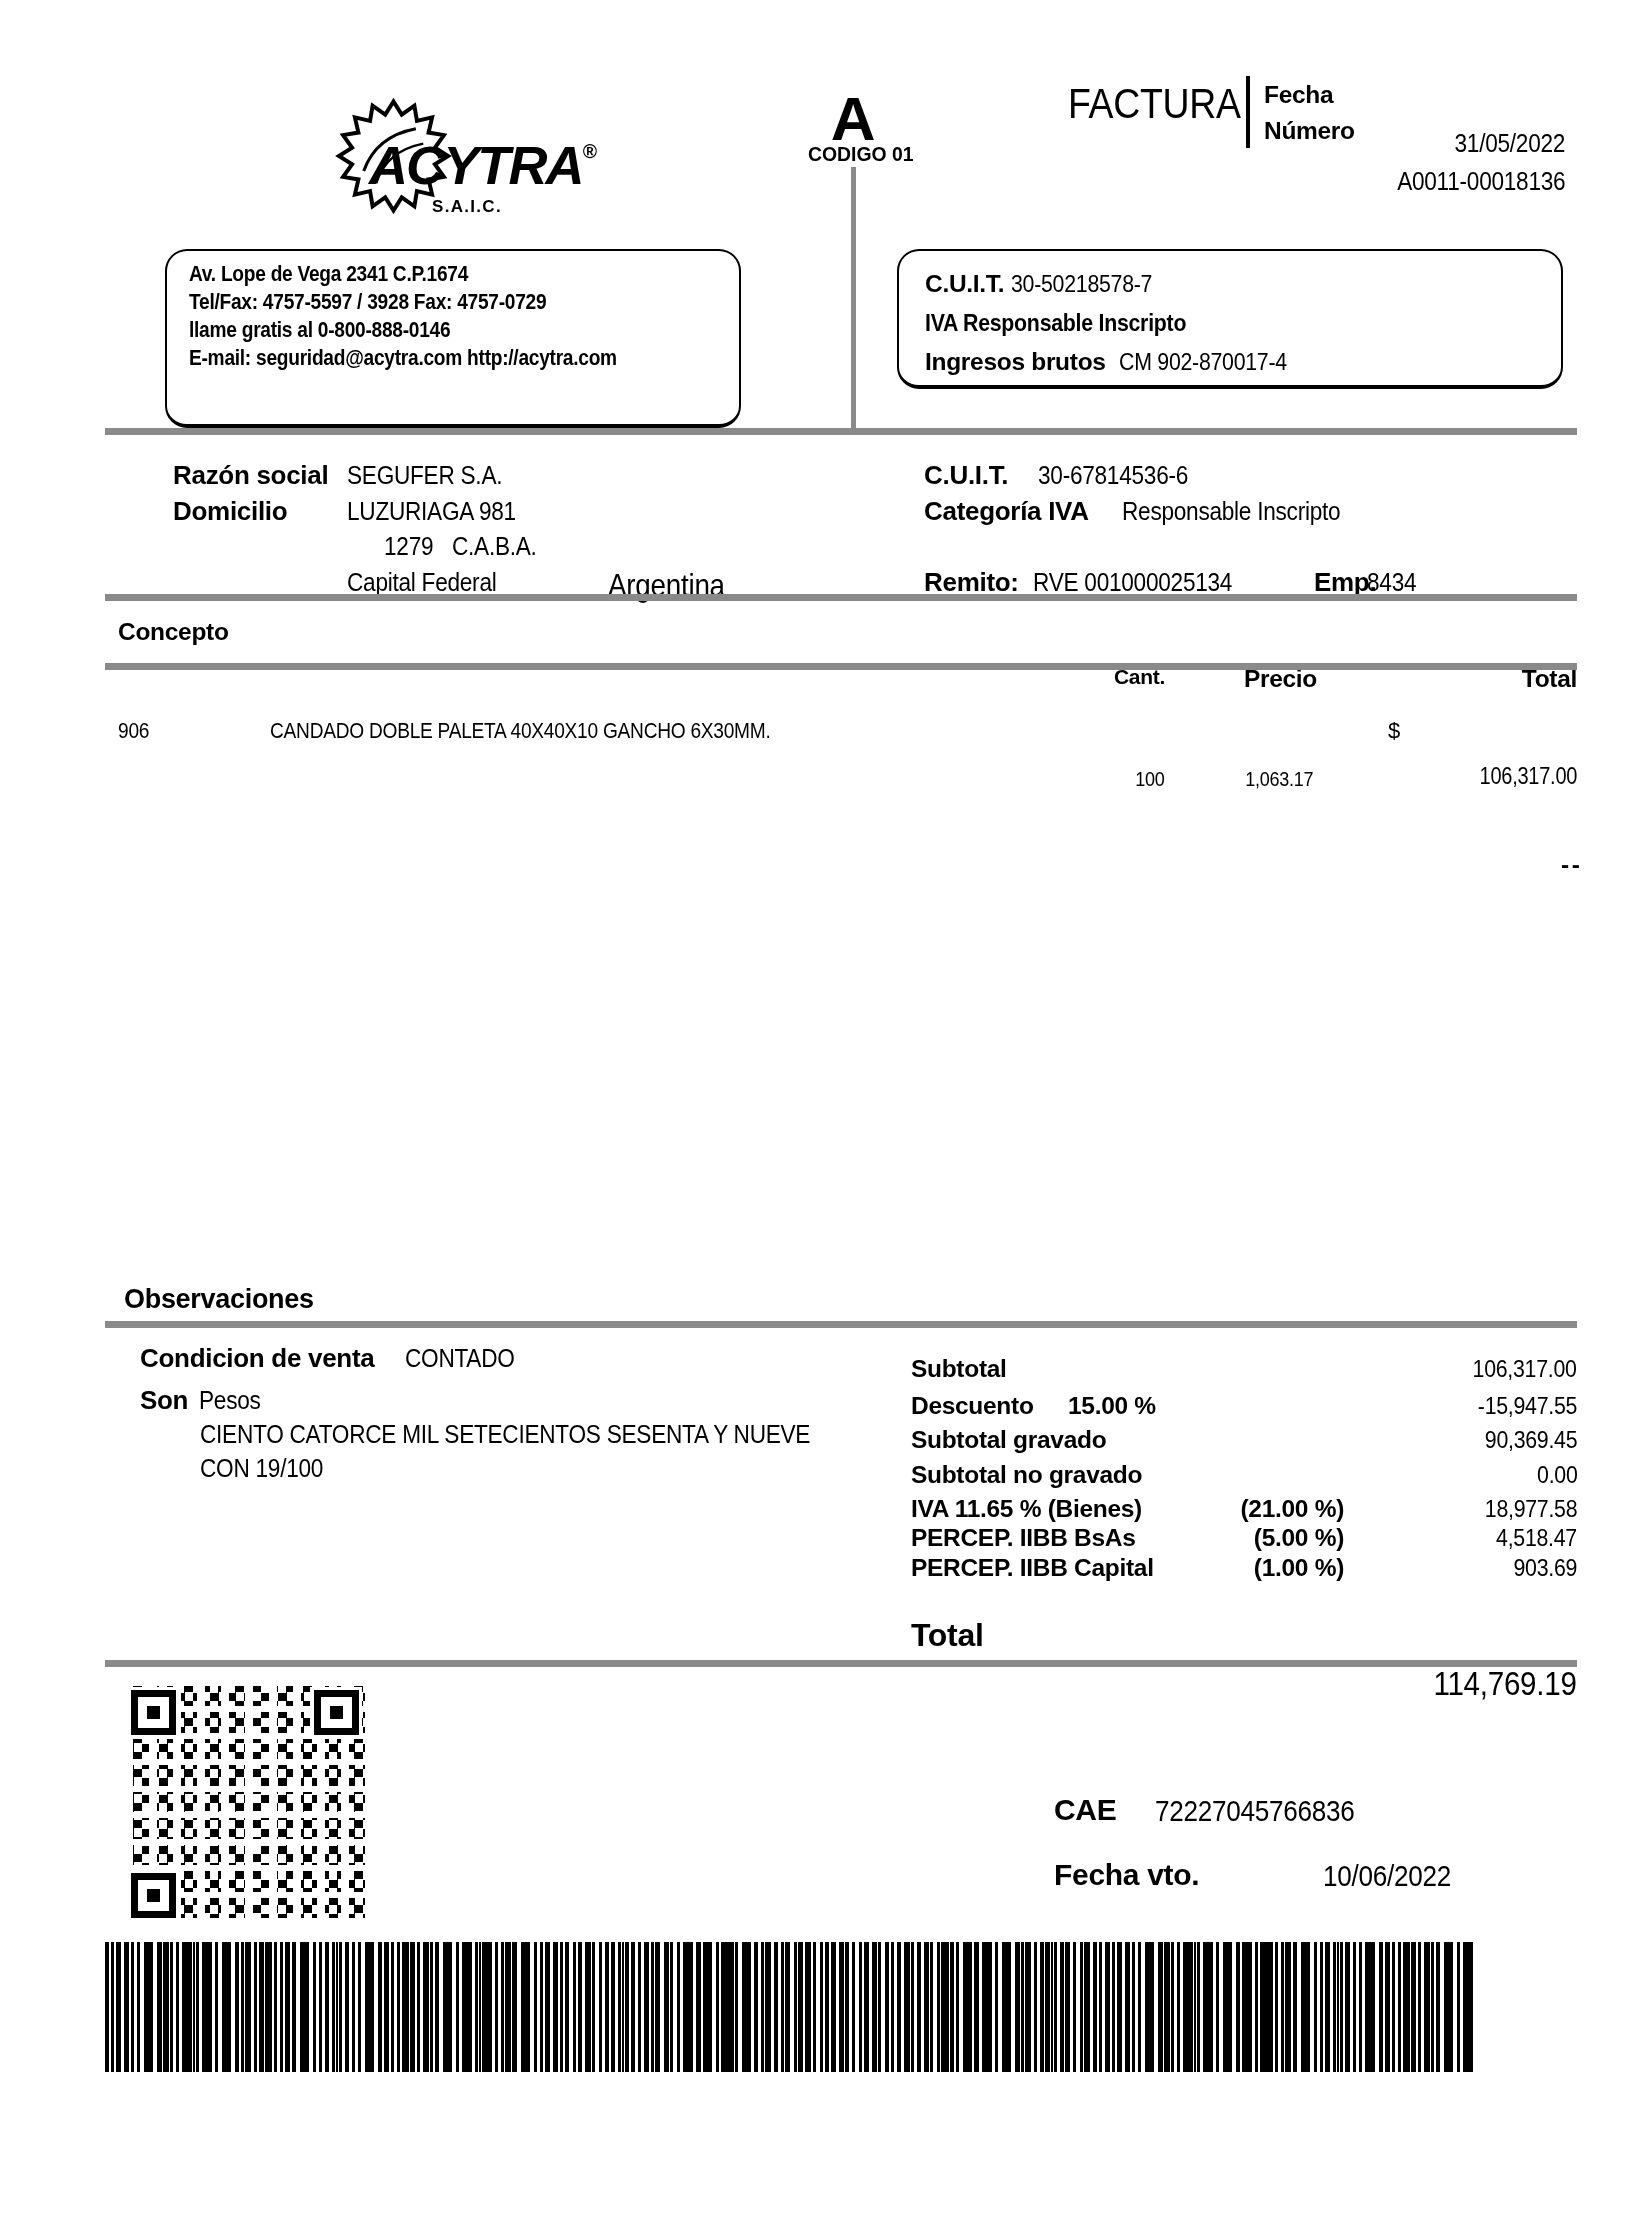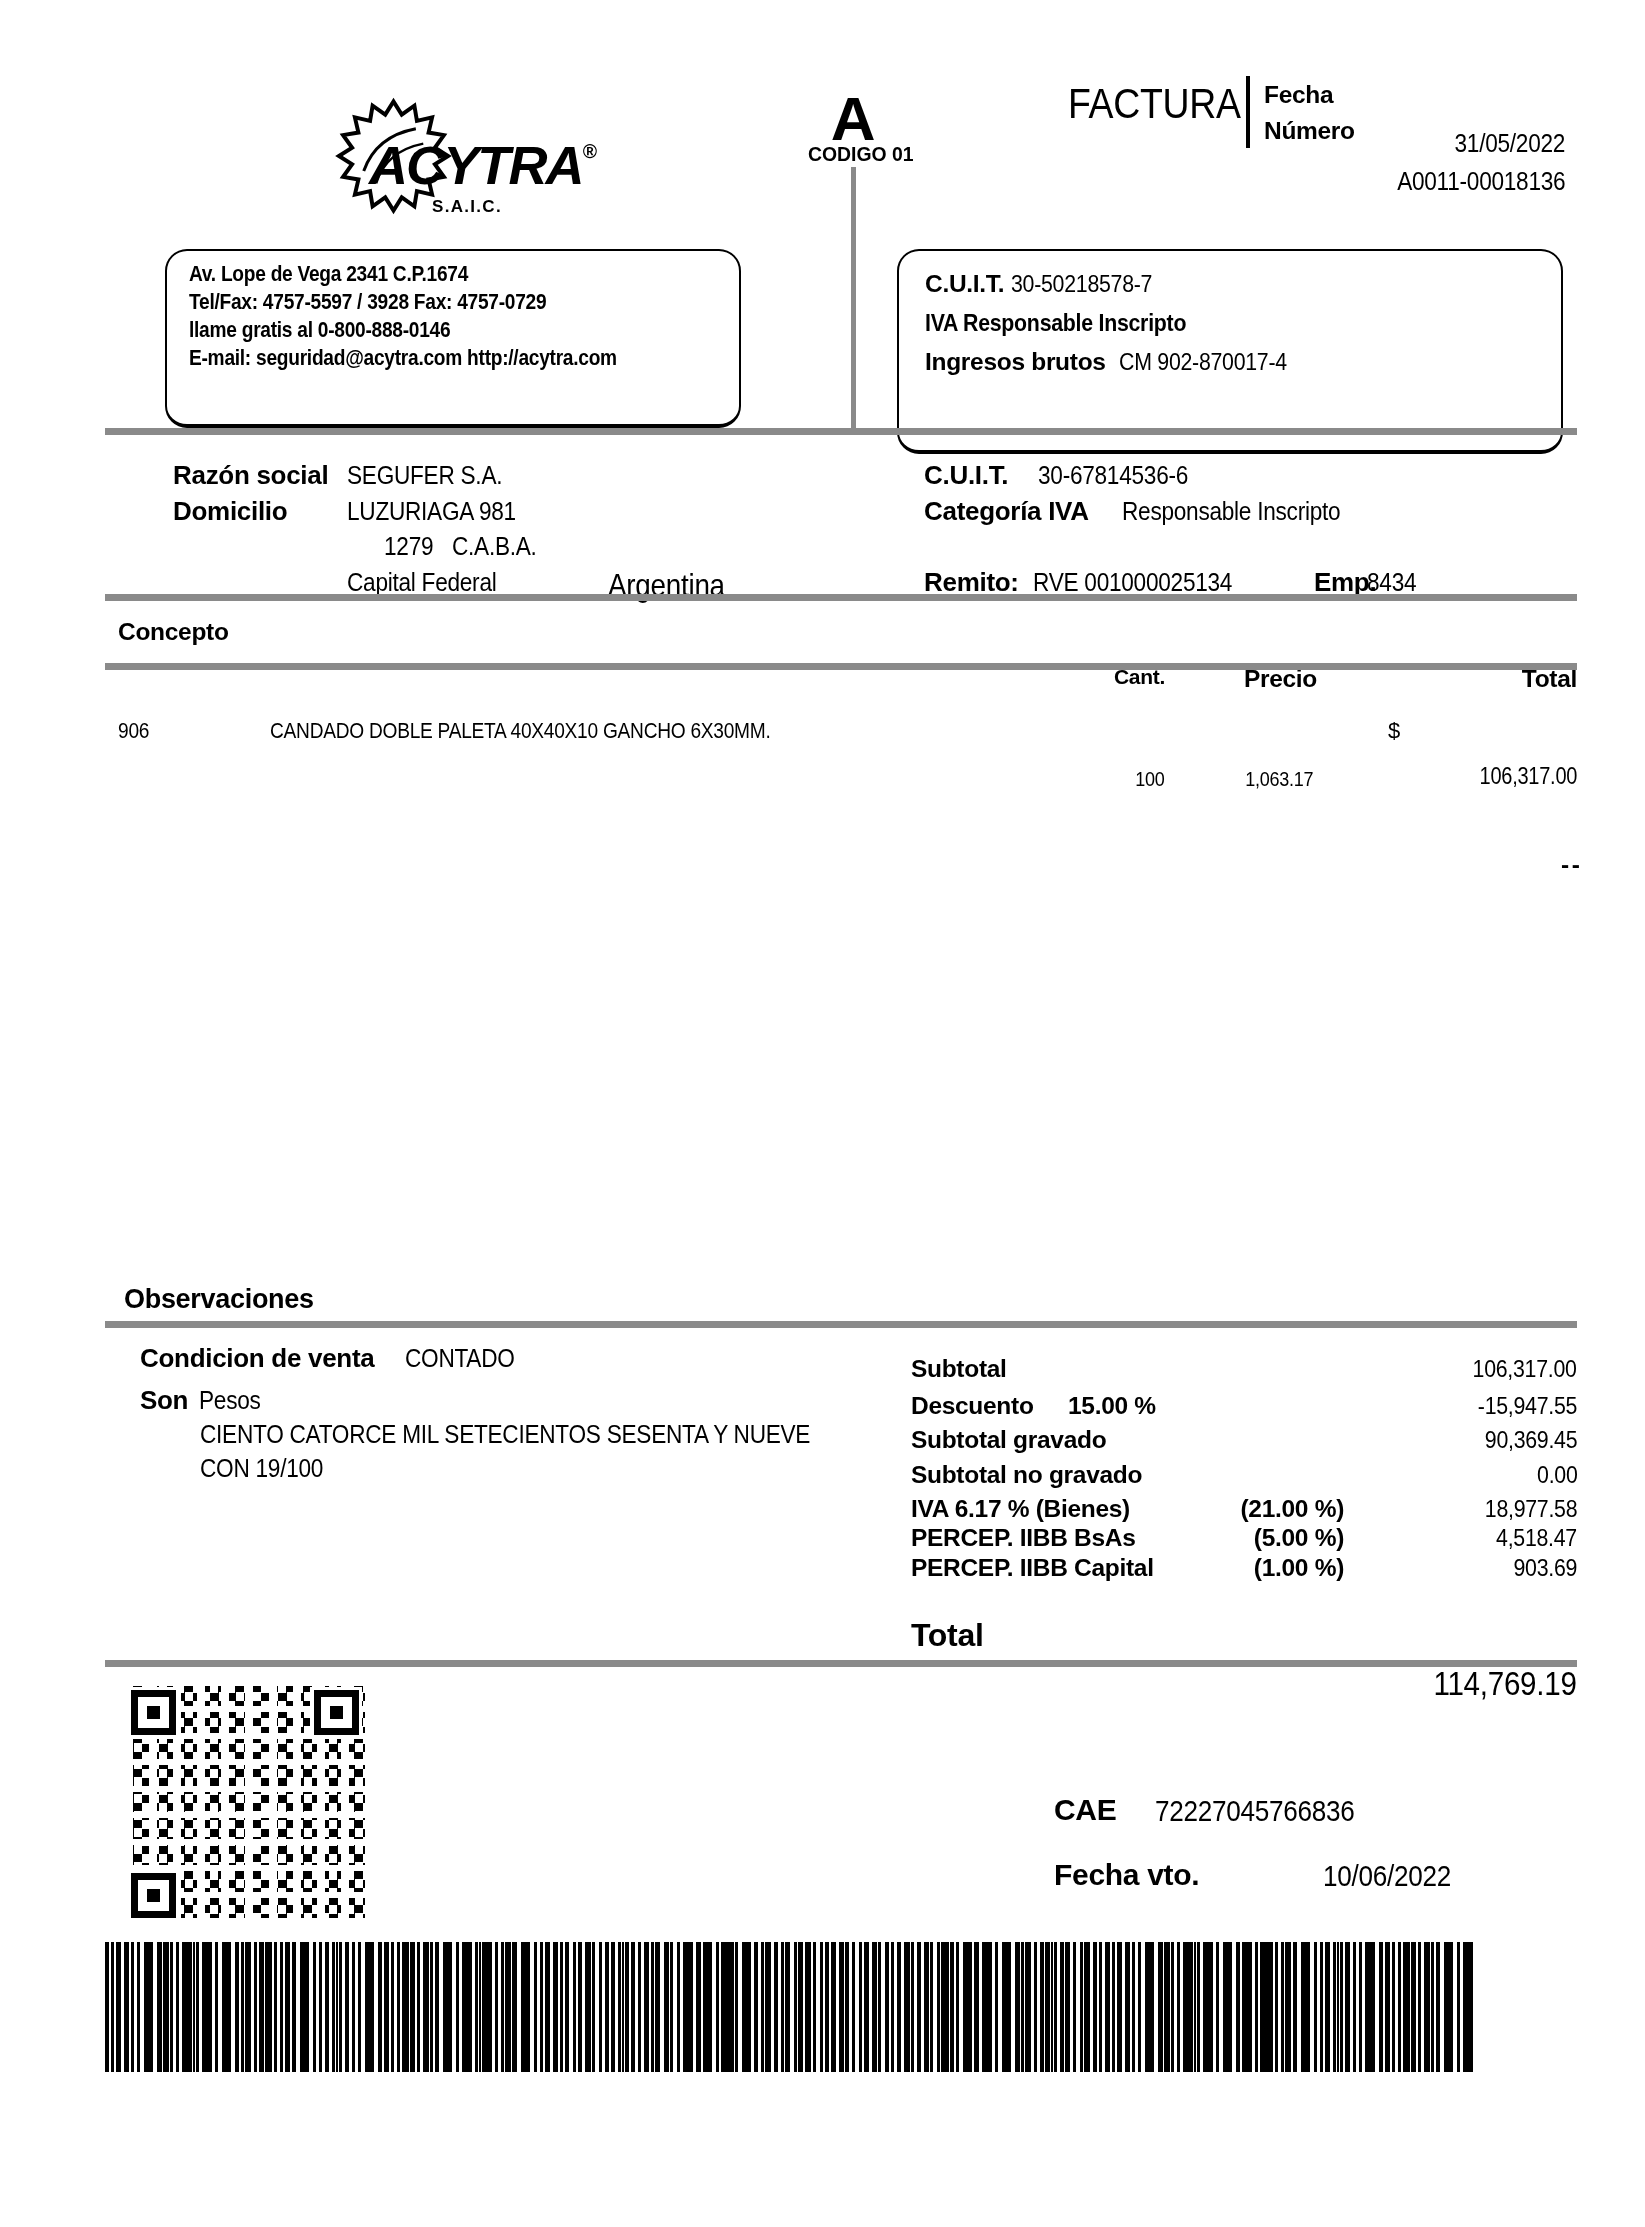--- a/index.html
+++ b/index.html
@@ -8,21 +8,21 @@
   .abs{position:absolute;white-space:nowrap;}
   .b{font-weight:bold;}
   .cn{display:inline-block;transform:scaleX(.87);transform-origin:0 50%;white-space:nowrap;}
   .cnr{display:inline-block;transform:scaleX(.87);transform-origin:100% 50%;white-space:nowrap;}
   .bar{position:absolute;left:105px;width:1472px;height:7px;background:#8a8a8a;}
   .vline-gray{position:absolute;left:851px;top:167px;width:4.5px;height:263px;background:#8a8a8a;}
   .vline-black{position:absolute;left:1246px;top:76px;width:3.9px;height:72px;background:#000;}
   .roundbox{position:absolute;border:2.6px solid #000;border-bottom-width:4.5px;border-radius:22px;background:#fff;}
   .box-left{left:165px;top:249px;width:576px;height:179px;padding:9px 0 0 22px;box-sizing:border-box;}
   .box-left div{font-size:22px;font-weight:bold;line-height:28px;}
-  .box-right{left:897px;top:249px;width:666px;height:205px;padding:13px 0 0 26px;box-sizing:border-box;}
+  .box-right{left:897px;top:249px;width:666px;height:140px;padding:13px 0 0 26px;box-sizing:border-box;}
   .box-right .line{font-size:24.5px;line-height:39px;}
   .rt{text-align:right;margin-top:47px;}
   .totrow-label{position:absolute;left:911px;font-size:24.5px;font-weight:bold;}
   .totrow-pct{position:absolute;left:1150px;width:194px;text-align:right;font-size:24.5px;font-weight:bold;}
   .totrow-val{position:absolute;left:1319px;width:258px;text-align:right;font-size:24.5px;}
   
   .qr{position:absolute;left:125px;top:1684px;width:240px;height:240px;background-color:#fff;
       background-image:
         repeating-linear-gradient(90deg,#fff 0 8.4px,transparent 8.4px 24px),
         repeating-linear-gradient(0deg,#fff 0 5.8px,transparent 5.8px 26.5px),
@@ -137,21 +137,21 @@
     <div class="totrow-label" style="top:1392px;">Descuento</div>
     <div class="abs b" style="left:1068px;top:1392px;font-size:24.5px;">15.00 %</div>
     <div class="totrow-val" style="top:1392px;"><span class="cnr">-15,947.55</span></div>
 
     <div class="totrow-label" style="top:1426px;">Subtotal gravado</div>
     <div class="totrow-val" style="top:1426px;"><span class="cnr">90,369.45</span></div>
 
     <div class="totrow-label" style="top:1461px;">Subtotal no gravado</div>
     <div class="totrow-val" style="top:1461px;"><span class="cnr">0.00</span></div>
 
-    <div class="totrow-label" style="top:1495px;">IVA 6.17 %  (Bienes)</div>
+    <div class="totrow-label" style="top:1495px;">IVA 11.65 %  (Bienes)</div>
     <div class="totrow-pct" style="top:1495px;">(21.00 %)</div>
     <div class="totrow-val" style="top:1495px;"><span class="cnr">18,977.58</span></div>
 
     <div class="totrow-label" style="top:1524px;">PERCEP. IIBB BsAs</div>
     <div class="totrow-pct" style="top:1524px;">(5.00 %)</div>
     <div class="totrow-val" style="top:1524px;"><span class="cnr">4,518.47</span></div>
 
     <div class="totrow-label" style="top:1554px;">PERCEP. IIBB Capital</div>
     <div class="totrow-pct" style="top:1554px;">(1.00 %)</div>
     <div class="totrow-val" style="top:1554px;"><span class="cnr">903.69</span></div>

